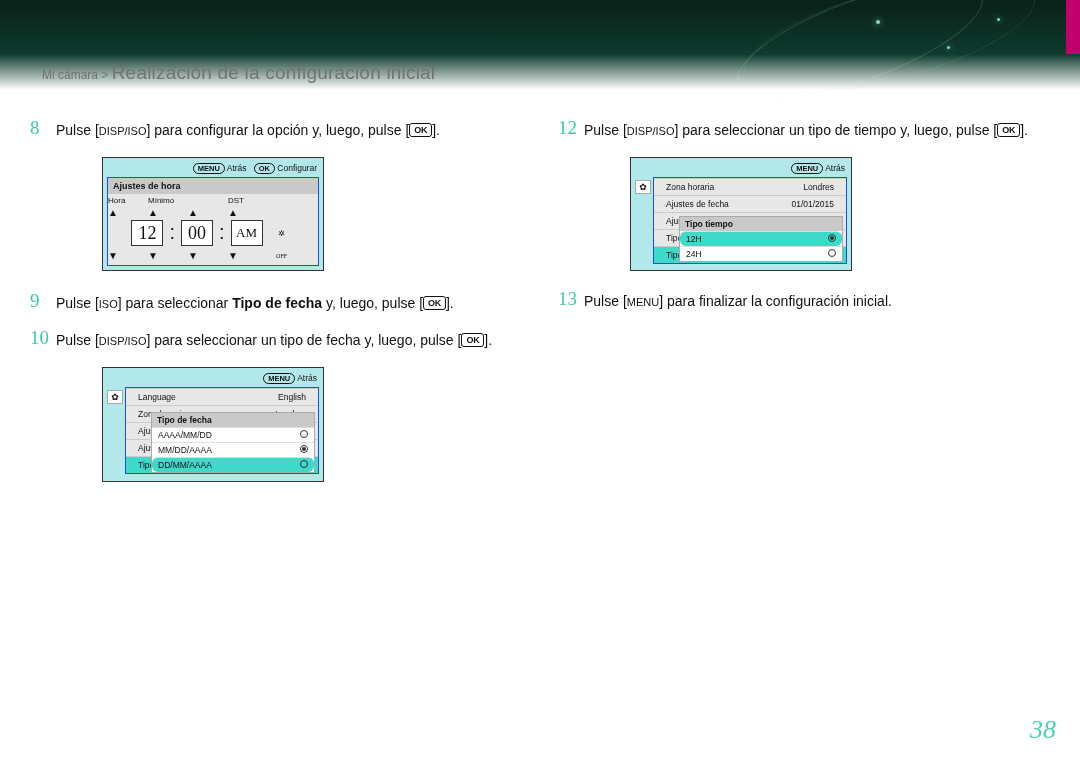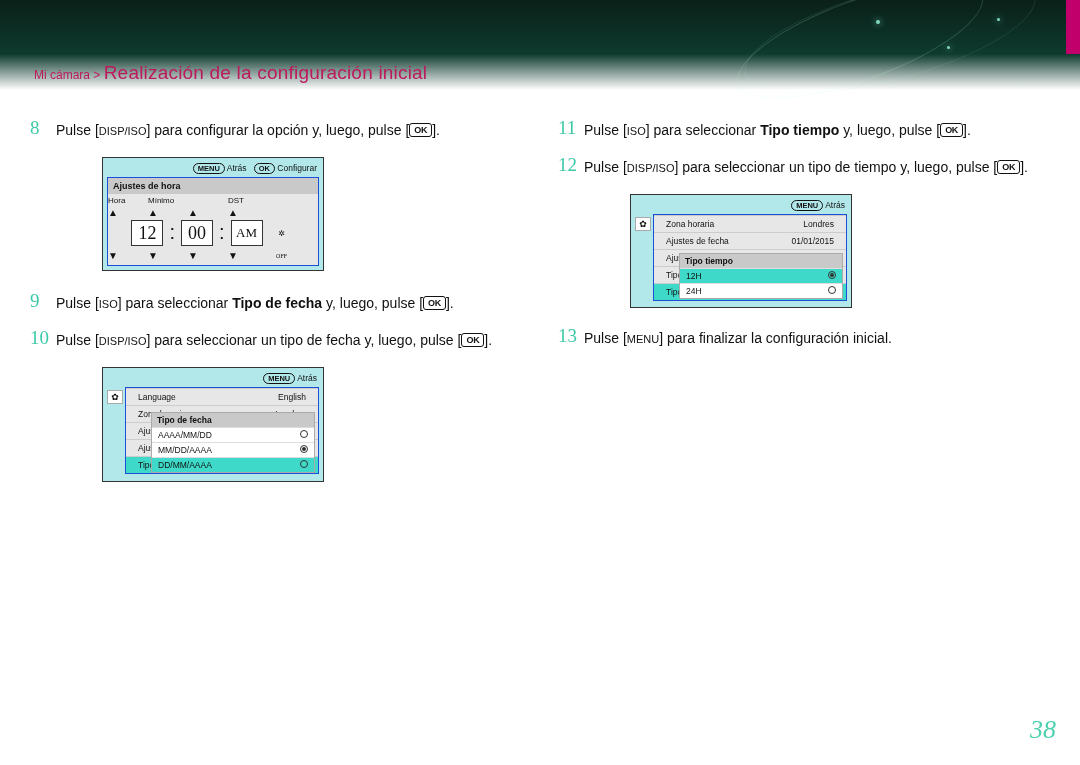--- a/index.html
+++ b/index.html
@@ -8,21 +8,21 @@
   
   .header { position:absolute; top:0; left:0; right:0; height:90px; background:linear-gradient(to bottom,#0a2018 0%,#0e3a2e 60%,#ffffff 100%); }
   .side-pink { position:absolute; top:0; right:0; width:14px; height:54px; background:#c2006b; }
   .curve { position:absolute; top:0; right:90px; width:260px; height:80px; border:1px solid rgba(200,255,230,.18); border-radius:50%; transform:rotate(-20deg); }
   .curve.c2 { top:-10px; right:40px; width:300px; height:90px; transform:rotate(-15deg); border-color:rgba(200,255,230,.1);}
   .dot { position:absolute; border-radius:50%; background:#7fdac0; box-shadow:0 0 6px #7fdac0; }
   .dot.d1 { top:20px; right:200px; width:4px; height:4px; }
   .dot.d2 { top:46px; right:130px; width:3px; height:3px; }
   .dot.d3 { top:18px; right:80px; width:3px; height:3px; }
 
-  .breadcrumb { position:absolute; top:62px; left:34px; color:#be185d; font-size:12px; }
+  .breadcrumb { position:absolute; top:62px; left:42px; color:#737373; font-size:12px; }
   .breadcrumb .main { font-size:19px; font-weight:300; letter-spacing:.2px; }
 
   .col { position:absolute; top:120px; width:495px; }
   .col.left { left:30px; }
   .col.right { left:558px; }
 
   .step { position:relative; padding-left:26px; font-size:14px; line-height:20px; color:#111; margin-bottom:16px; }
   .step .num { position:absolute; left:0; top:-2px; color:#3cc9a8; font-size:19px; font-weight:400; font-family:Georgia,serif; }
   .key { display:inline-block; border:1px solid #111; border-radius:3px; padding:0 4px; font-size:9px; line-height:12px; vertical-align:2px; font-weight:bold; letter-spacing:-.3px; }
   .lbl { font-family:sans-serif; font-size:11px; font-weight:normal; }
@@ -38,21 +38,21 @@
   .screen .mini span { display:inline-block; width:40px; }
   .tri { display:inline-block; font-size:10px; }
   .timebox { display:flex; justify-content:center; gap:6px; padding:2px 0; }
   .timebox .cell { width:32px; height:26px; border:1.5px solid #333; background:#fff; font-size:18px; text-align:center; line-height:24px; font-family:Georgia,serif; }
   .timebox .col2 { font-size:20px; line-height:24px; }
   .screen .panel .row { display:flex; justify-content:space-between; padding:3px 12px; border-top:1px solid #ccc; font-size:8.5px;}
   .screen .panel .row.hl { background:#3ed9c8; }
   .screen .popup { position:relative; background:#fff; border:1px solid #aaa; margin:-3px 4px 4px 44px; font-size:8.5px; }
   .screen .popup .phead { background:#c9c9c9; padding:2px 5px; font-weight:bold; }
   .screen .popup .prow { display:flex; justify-content:space-between; padding:2px 6px; border-top:1px solid #ddd;}
-  .screen .popup .prow.hl { background:#3ed9c8; }
+  .screen .popup .prow.hl { background:#3ed9c8;border-radius:6px; }
   .rad { width:8px; height:8px; border:1px solid #333; border-radius:50%; display:inline-block; }
   .rad.on::after { content:""; display:block; width:4px; height:4px; background:#333; border-radius:50%; margin:1px; }
   .geartab { position:absolute; left:4px; top:22px; width:16px; height:14px; background:#fff; border:1px solid #aaa; font-size:9px; text-align:center; line-height:12px; }
   .screen.lst { position:relative; }
   .screen.lst .panel { margin-left:18px; }
 
   .page-num { position:absolute; right:24px; bottom:20px; font-size:26px; font-style:italic; color:#4dd0b0; font-family:Georgia,serif; }
 
   .dst { font-size:8px; display:inline-block; }
   .dstoff { font-size:6px; display:block; margin-top:-2px;}
@@ -145,24 +145,20 @@
       <div class="prow hl">
           <span>DD/MM/AAAA</span>
           <span class="rad"></span>
         </div>
     </div>
   </div>
 </div>
 
 <div class="col right">
 
-  <div class="step">
-    <span class="num">11</span>
-    <span>Pulse [</span><span class="lbl">ISO</span><span>] para seleccionar </span><span class="bold">Tipo tiempo</span><span> y, luego, pulse [</span><span class="key">OK</span><span>].</span>
-  </div>
 
   <div class="step">
     <span class="num">12</span>
     <span>Pulse [</span><span class="lbl">DISP/ISO</span><span>] para seleccionar un tipo de tiempo y, luego, pulse [</span><span class="key">OK</span><span>].</span>
   </div>
   <div class="screen lst">
     <div class="geartab">✿</div>
     <div class="hdr"><span class="pill">MENU</span> <span>Atrás</span></div>
     <div class="panel">
       <div class="row">

